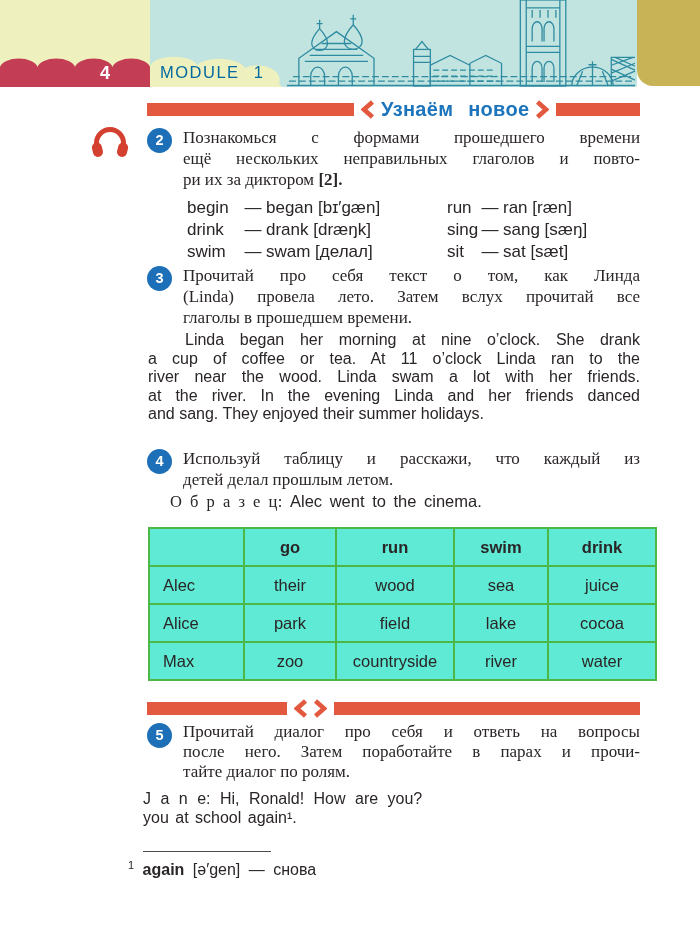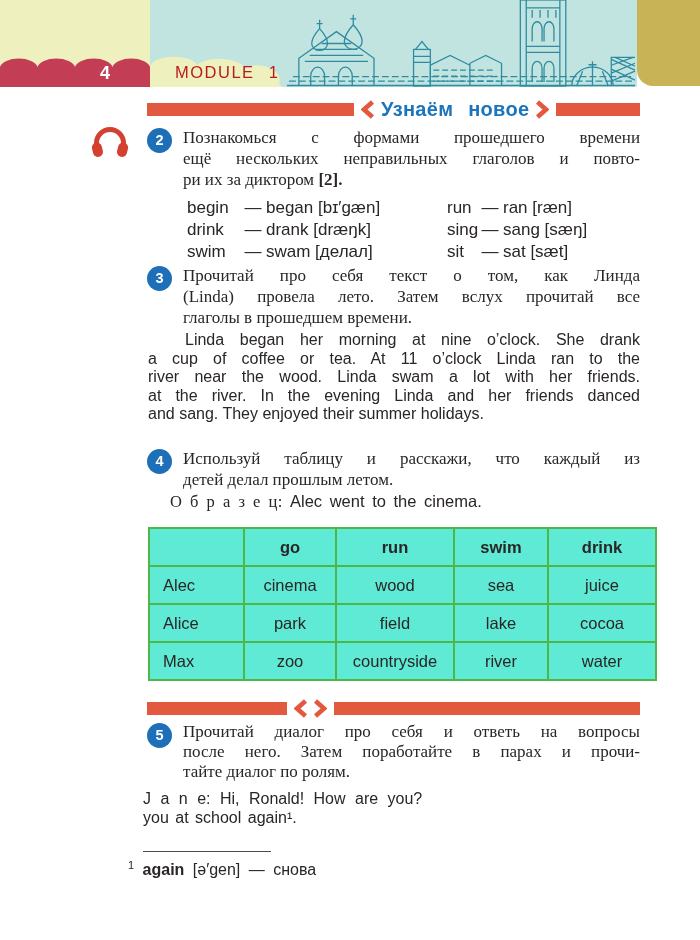--- a/index.html
+++ b/index.html
@@ -13,22 +13,22 @@
 
   
   .hdr-yellow{left:0;top:0;width:150px;height:87px;background:#eef0bd;}
   .hdr-teal{left:150px;top:0;width:487px;height:87px;background:#c1e4e0;}
   .hdr-gold{left:637px;top:0;width:63px;height:86px;background:#c8b457;border-radius:0 0 0 16px;}
   .skyline{left:285px;top:0;width:352px;height:87px;}
   .page-tab{left:0;top:54px;width:150px;height:33px;}
   .page-num{left:92px;top:8px;width:26px;text-align:center;color:#fff;
             font-weight:700;font-size:18px;line-height:22px;}
   .module-cloud{left:150px;top:54px;width:132px;height:33px;}
-  .module-label{left:175px;top:63px;font-size:16.5px;letter-spacing:1.5px;word-spacing:8px;
-                color:#b91c1c;white-space:pre;}
+  .module-label{left:160px;top:63px;font-size:16.5px;letter-spacing:1.5px;word-spacing:8px;
+                color:#0369a1;white-space:pre;}
 
   
   .banner{position:absolute;left:147px;width:493px;height:23px;display:flex;align-items:center;gap:7px;}
   .banner .bar{height:13px;background:#e2593f;}
   .banner .bar-l1{width:207px;}
   .banner .bar-l2{width:140px;}
   .banner .bar-r{flex:1;}
   .banner .title{font-weight:700;font-size:20px;color:#1b74bc;word-spacing:9px;
                  letter-spacing:.3px;white-space:nowrap;}
   .chev{display:flex;align-items:center;}
@@ -215,21 +215,21 @@
     <tbody>
         <tr>
       <th class="name-col"></th>
       <th>go</th>
       <th>run</th>
       <th>swim</th>
       <th>drink</th>
     </tr>
     <tr>
       <td class="name-col">Alec</td>
-      <td>cinema</td>
+      <td>their</td>
       <td>wood</td>
       <td>sea</td>
       <td>juice</td>
     </tr>
     <tr>
       <td class="name-col">Alice</td>
       <td>park</td>
       <td>field</td>
       <td>lake</td>
       <td>cocoa</td>

